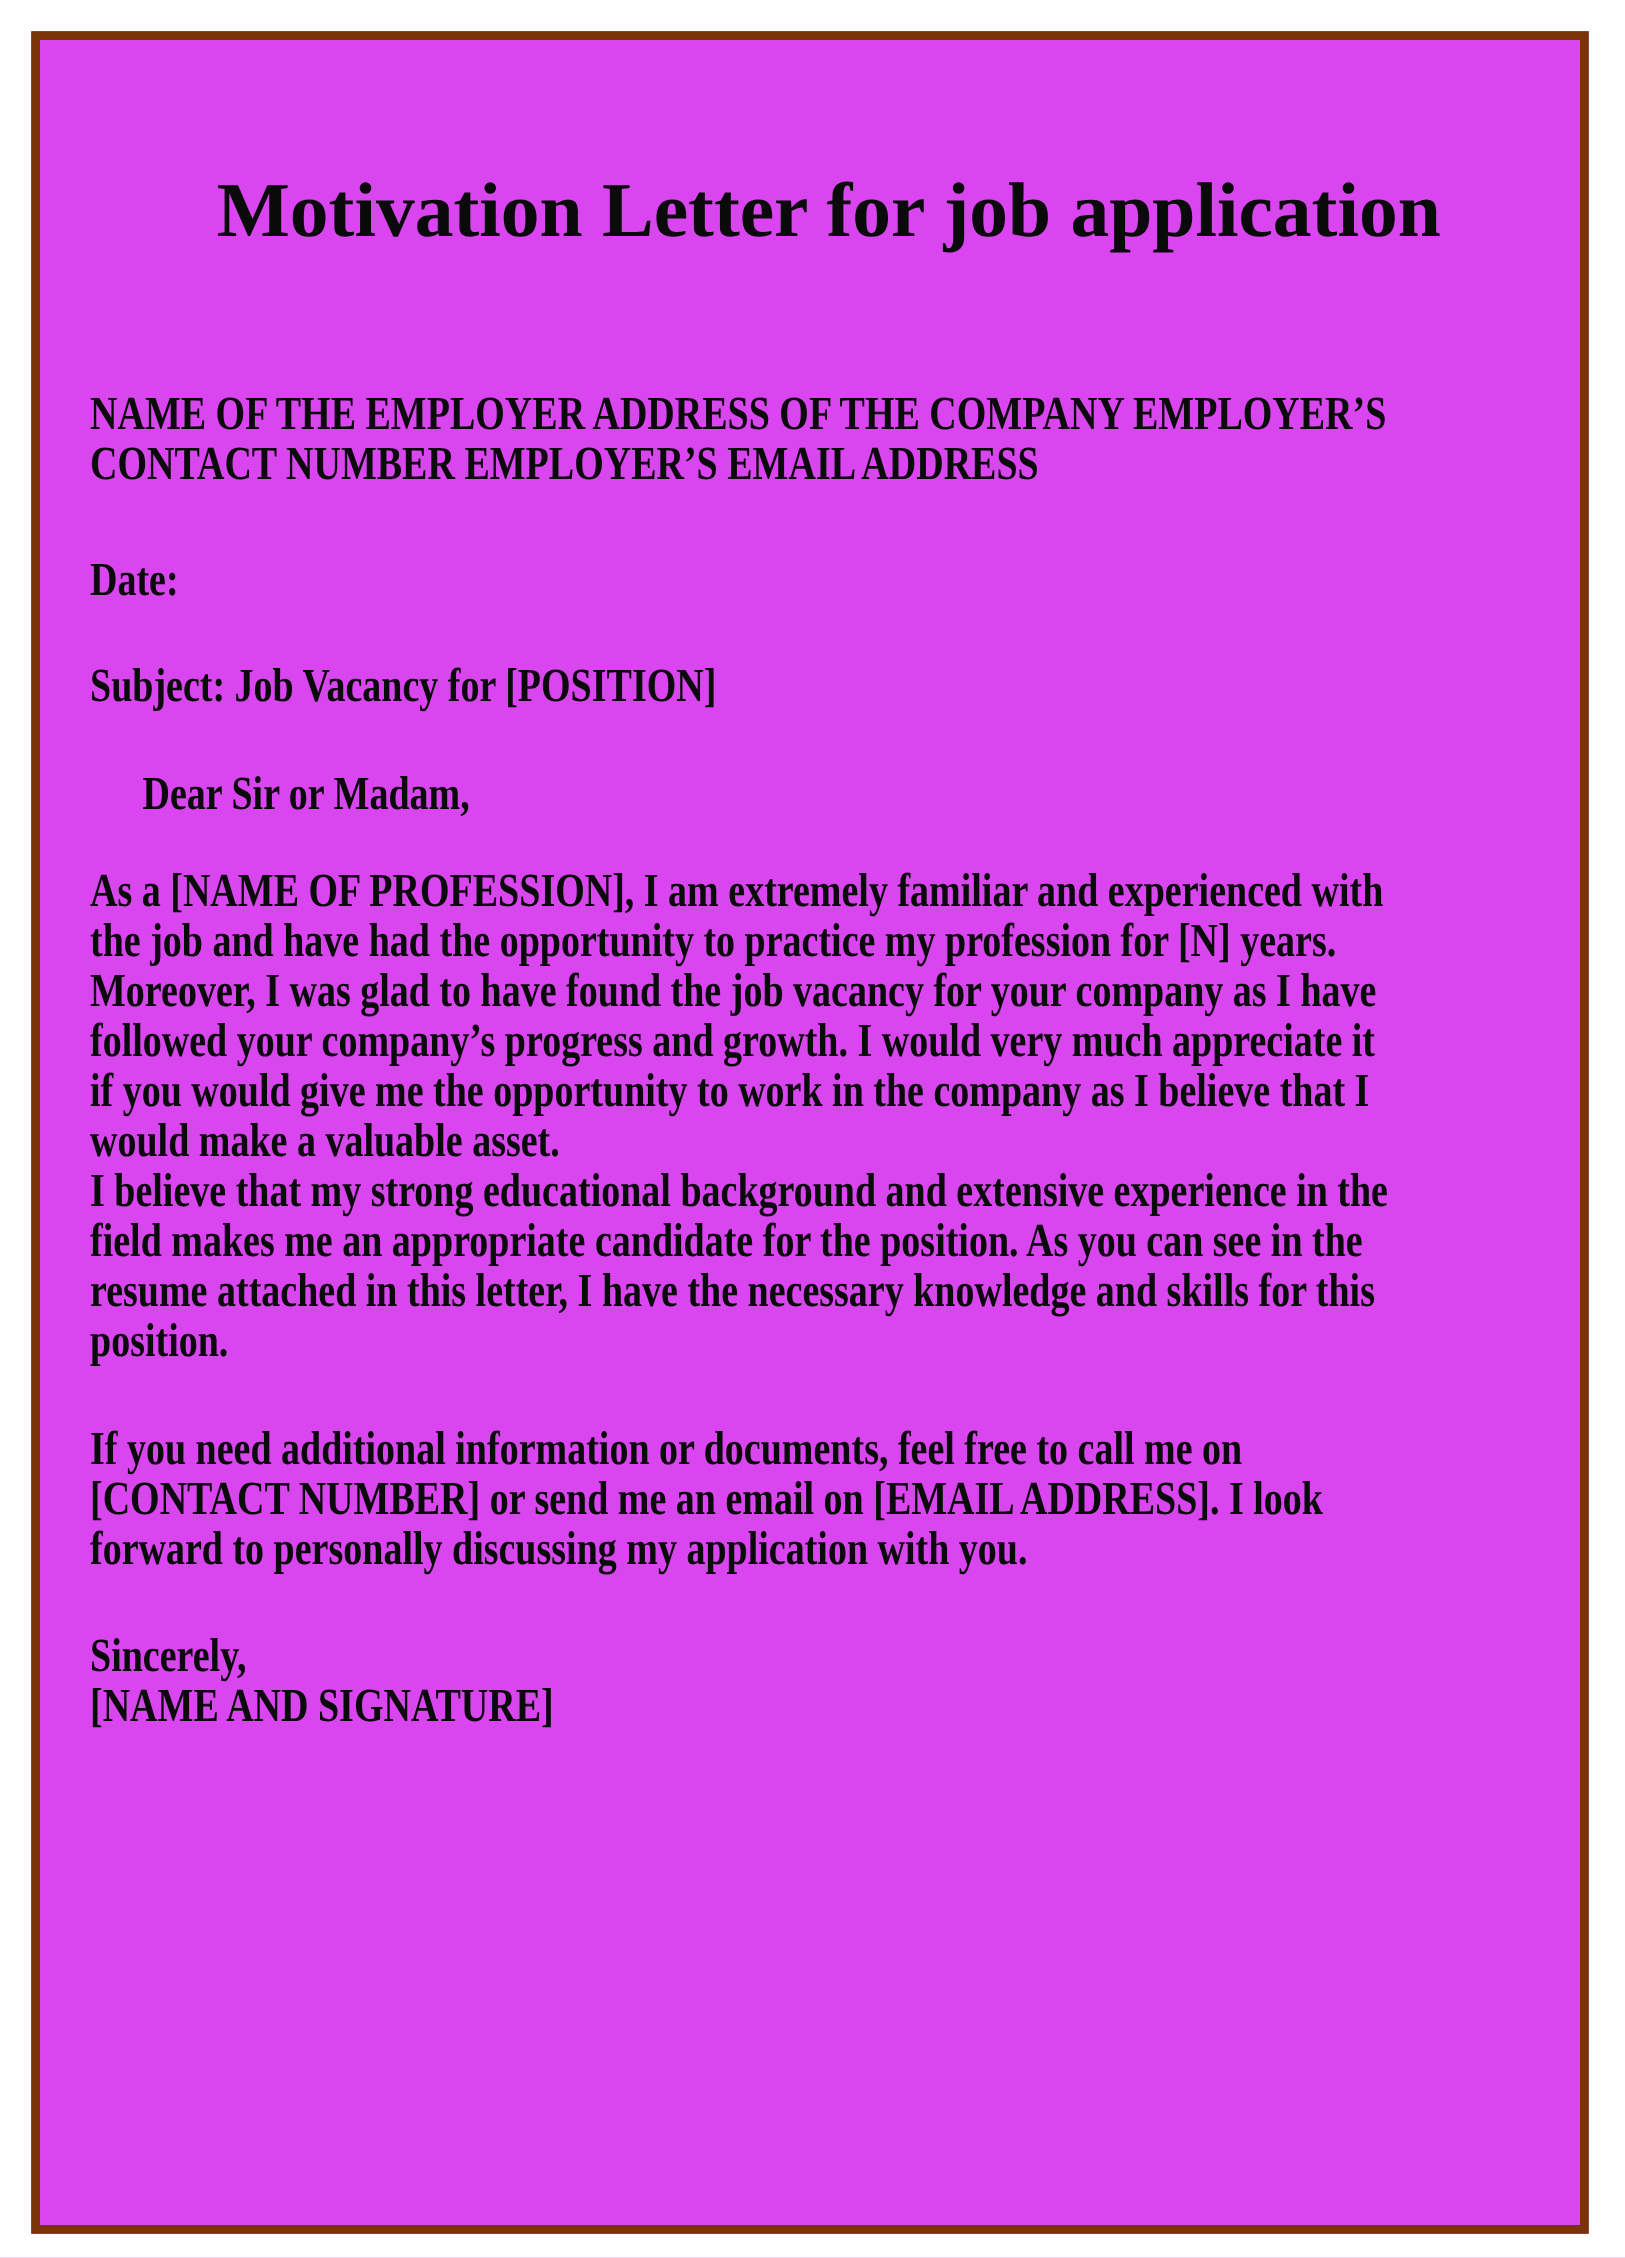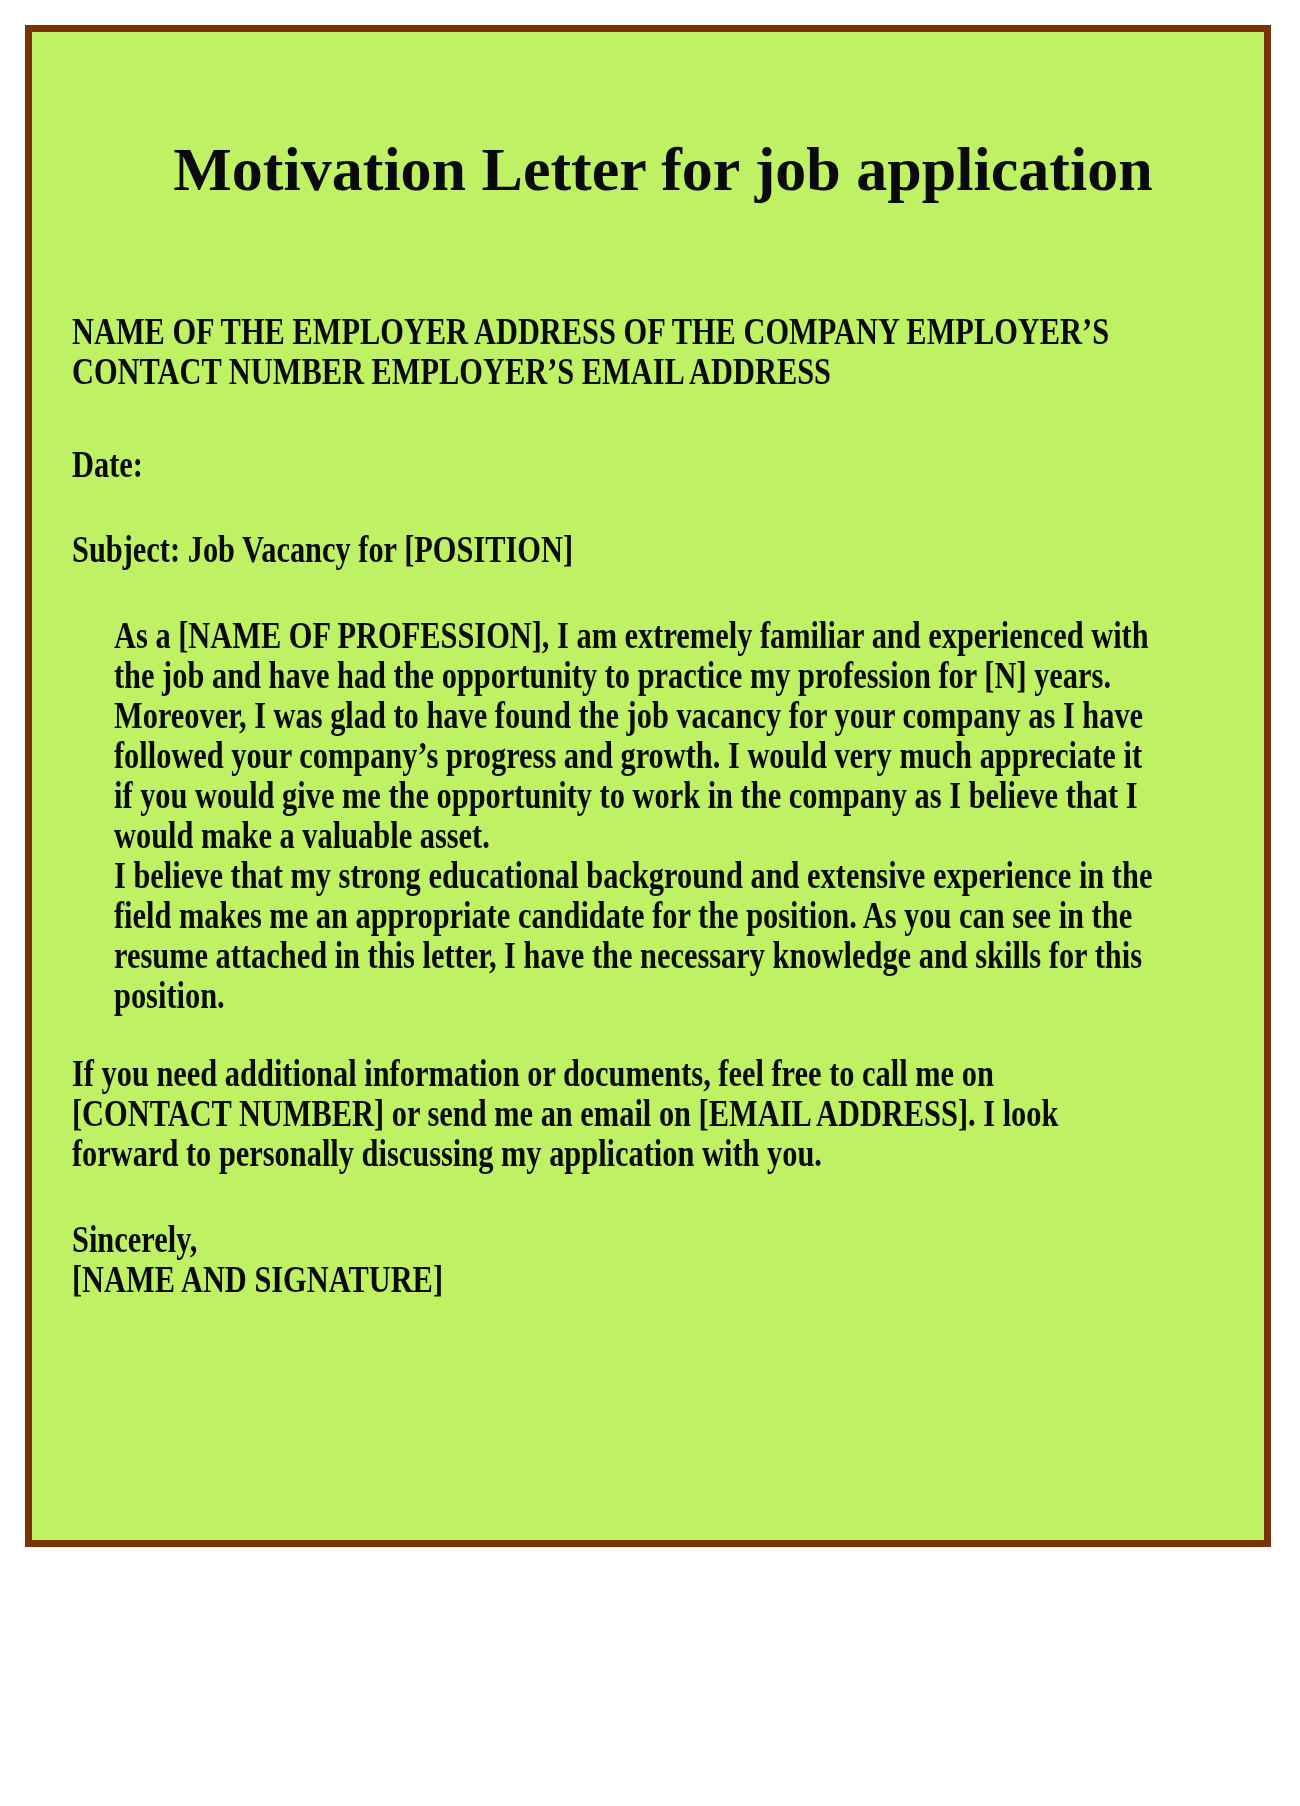--- a/index.html
+++ b/index.html
@@ -10,23 +10,23 @@
   html,body{
     width:1300px; height:1806px;
     background:#ffffff;
     font-family:"Liberation Serif","DejaVu Serif",serif;
     overflow:hidden;
     position:relative;
   }
   .sheet{
     position:absolute;
     left:25px; top:25px;
-    width:1246px; height:1522px;
+    width:1246px; height:1762px;
     border:7px solid var(--border-brown);
-    background:#bef264;
+    background:#d946ef;
     padding:106px 10px 0 40px;
   }
   .letter-title{
     font-size:62px;
     line-height:62px;
     font-weight:bold;
     color:var(--ink);
     text-align:center;
     margin-bottom:111px;
     white-space:nowrap;
@@ -59,20 +59,23 @@
         <div class="line">NAME OF THE EMPLOYER ADDRESS OF THE COMPANY EMPLOYER’S</div>
         <div class="line">CONTACT NUMBER EMPLOYER’S EMAIL ADDRESS</div>
       </div>
       <div class="block">
         <div class="line">Date:</div>
       </div>
       <div class="block">
         <div class="line">Subject: Job Vacancy for [POSITION]</div>
       </div>
       <div class="block">
+        <div class="line">Dear Sir or Madam,</div>
+      </div>
+      <div class="block">
         <div class="line">As a [NAME OF PROFESSION], I am extremely familiar and experienced with</div>
         <div class="line">the job and have had the opportunity to practice my profession for [N] years.</div>
         <div class="line">Moreover, I was glad to have found the job vacancy for your company as I have</div>
         <div class="line">followed your company’s progress and growth. I would very much appreciate it</div>
         <div class="line">if you would give me the opportunity to work in the company as I believe that I</div>
         <div class="line">would make a valuable asset.</div>
         <div class="line">I believe that my strong educational background and extensive experience in the</div>
         <div class="line">field makes me an appropriate candidate for the position. As you can see in the</div>
         <div class="line">resume attached in this letter, I have the necessary knowledge and skills for this</div>
         <div class="line">position.</div>

